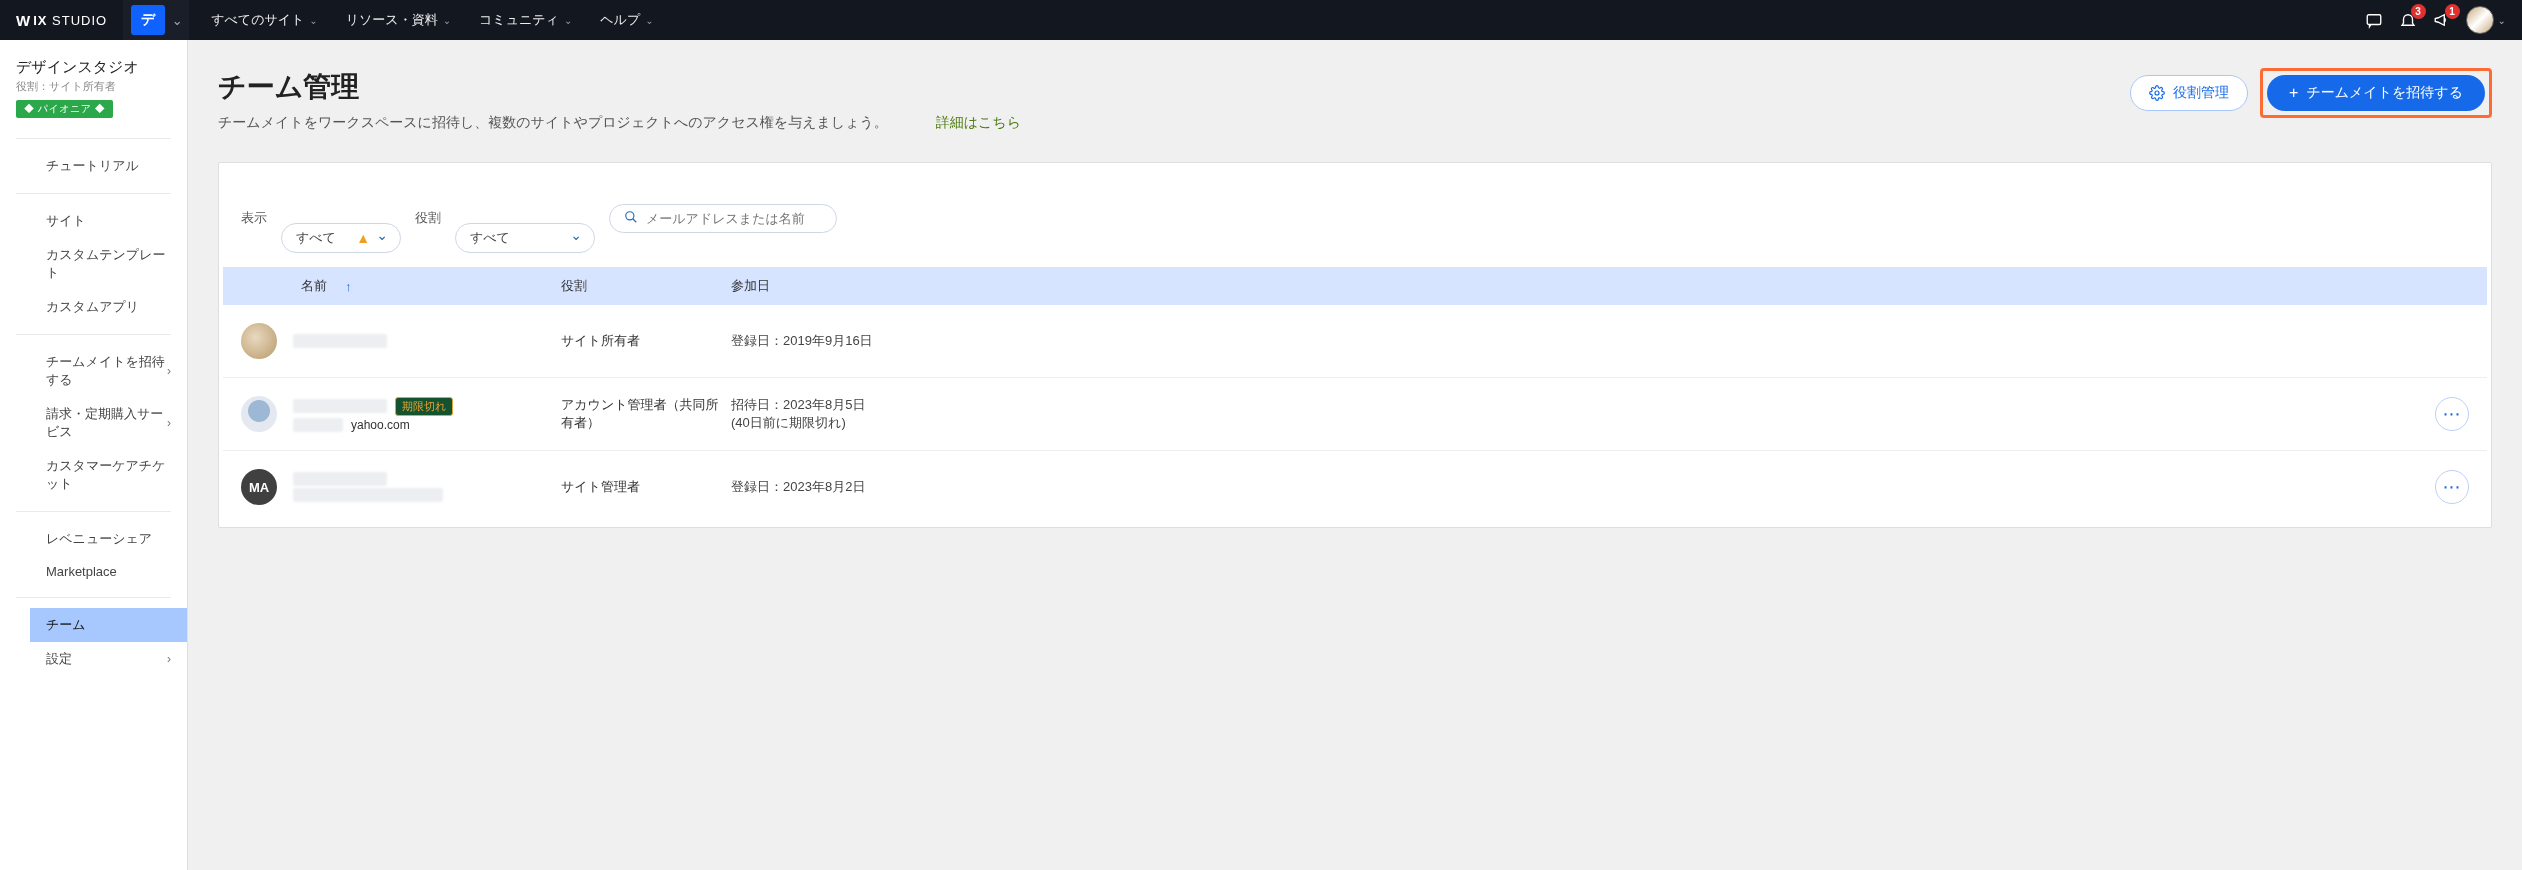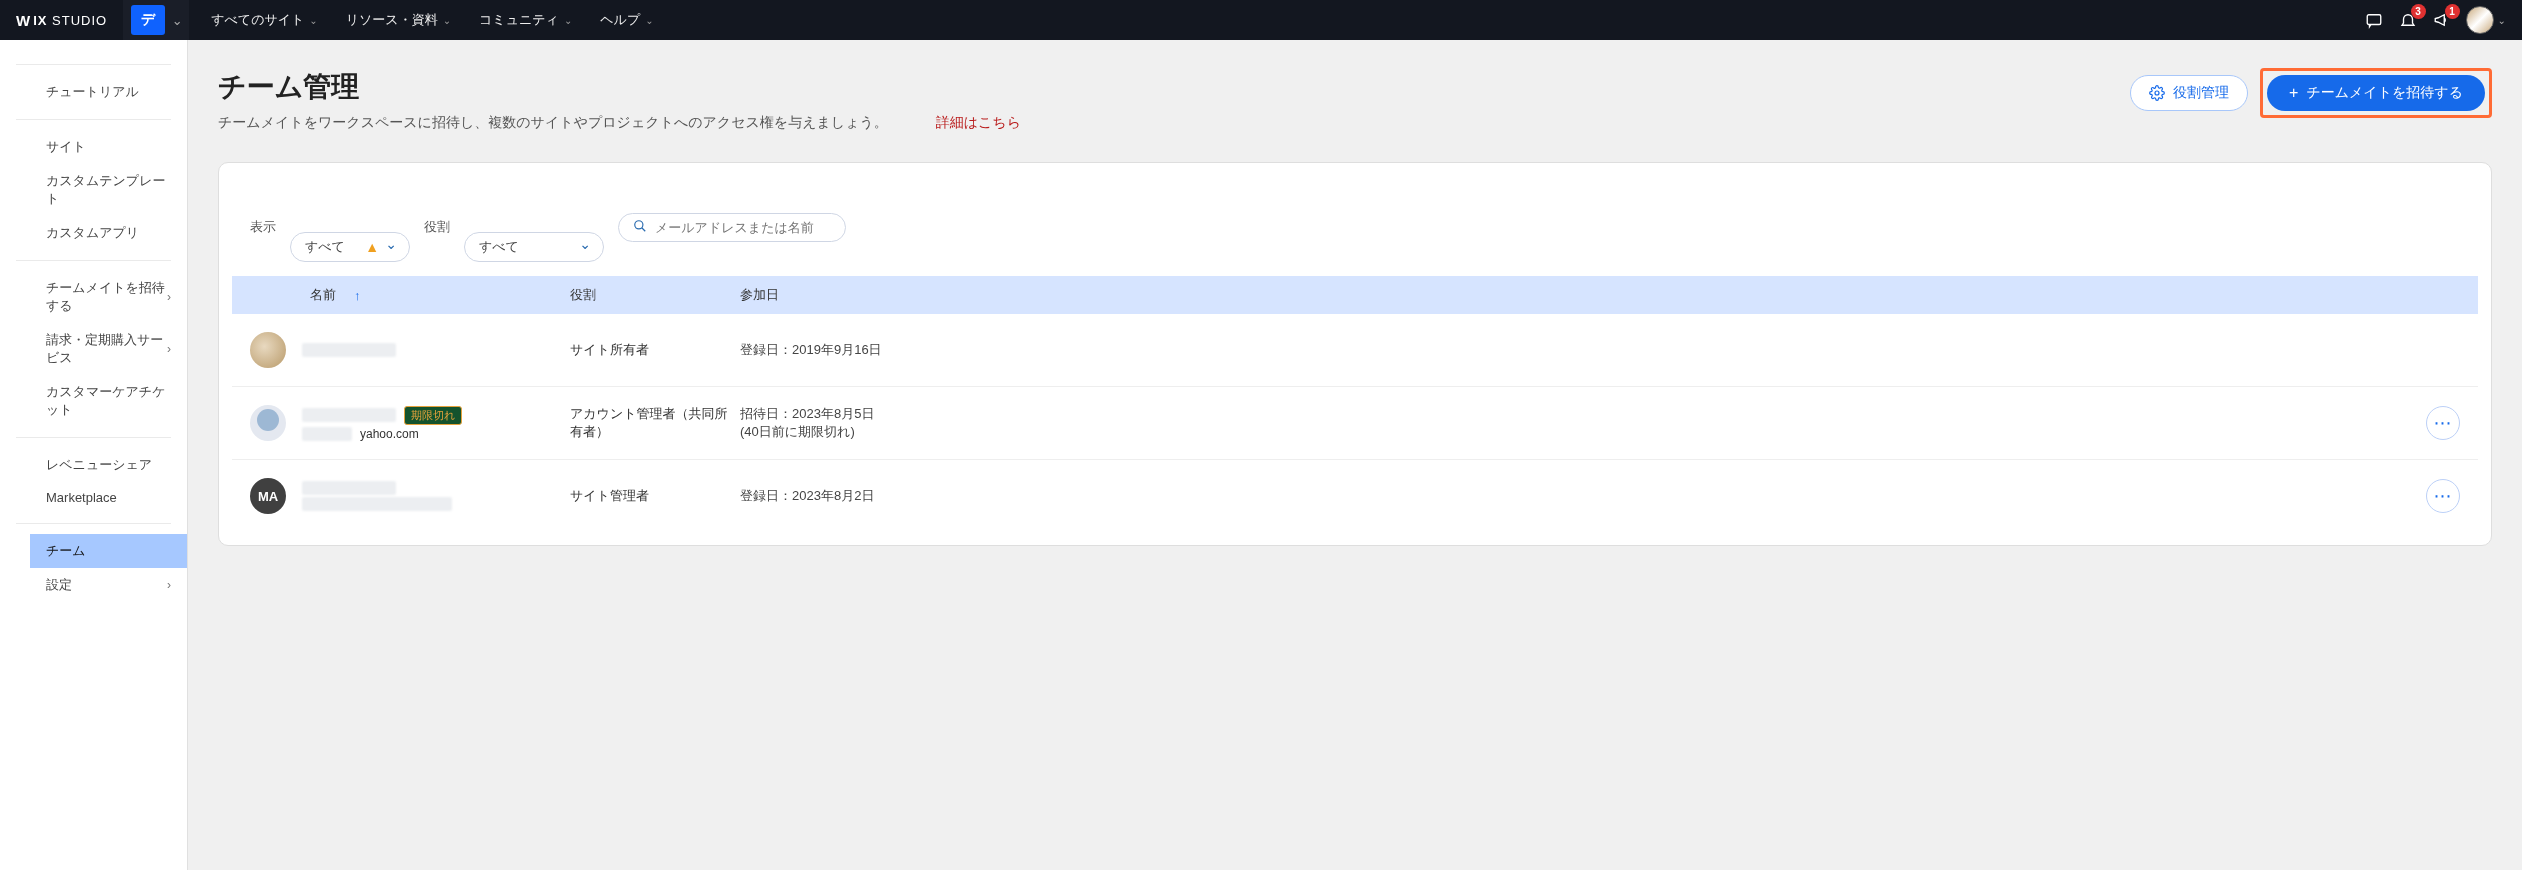--- a/index.html
+++ b/index.html
@@ -30,28 +30,28 @@
     .side-sep { border-top: 1px solid #eaeaea; margin: 10px 16px; }
     .side-link { padding: 8px 16px; color: #444; cursor: pointer; display: flex; align-items: center; justify-content: space-between; margin-left: 30px; }
     .side-link.active { background: #a6c8ff; color: #111; }
     .side-chevron { color: #777; font-size: 12px; }
 
     
     .main { flex: 1; padding: 28px 30px; overflow: auto; }
     .header-row { display: flex; align-items: flex-start; justify-content: space-between; margin-bottom: 30px; }
     .page-title { font-size: 28px; font-weight: 700; color: #222; margin-bottom: 8px; }
     .page-sub { font-size: 14px; color: #555; }
-    .page-sub a { color: #b91c1c; text-decoration: none; padding-left: 44px; }
+    .page-sub a { color: #4d7c0f; text-decoration: none; padding-left: 44px; }
     .header-actions { display: flex; gap: 12px; align-items: center; position: relative; }
     .btn-outline { background: #fff; border: 1px solid #a8c7fa; color: #166aea; border-radius: 999px; padding: 8px 18px; font-size: 14px; display: flex; align-items: center; gap: 8px; cursor: pointer; }
     .btn-primary { background: #166aea; border: none; color: #fff; border-radius: 999px; padding: 9px 22px; font-size: 14px; display: flex; align-items: center; gap: 8px; cursor: pointer; }
     .highlight-box { border: 3px solid #ff6b35; border-radius: 4px; padding: 4px; }
 
     
-    .card { background: #fff; border: 1px solid #dedede; border-radius: 10px; padding: 13px; overflow: hidden; }
+    .card { background: #fff; border: 1px solid #dedede; border-radius: 2px; padding: 4px; overflow: hidden; }
     .filters { display: flex; align-items: center; gap: 14px; padding: 16px 18px 14px; font-size: 13px; }
     .filter-label { color: #555; font-size: 13px; }
     .select-pill { border: 1px solid #cfd6e4; border-radius: 999px; padding: 5px 32px 5px 14px; font-size: 13px; color: #444; display: flex; align-items: center; gap: 10px; cursor: pointer; position: relative; min-width: 120px; margin-top: 40px; }
     .select-pill::after { content: "⌄"; position: absolute; right: 12px; color: #2b6cb0; font-size: 14px; top: 3px; }
     .warn-triangle { color: #f0a020; font-size: 14px; position: absolute; right: 30px; }
     .search-pill { border: 1px solid #cfd6e4; border-radius: 999px; padding: 5px 14px; font-size: 13px; display: flex; align-items: center; gap: 8px; min-width: 210px; }
     .search-pill input { border: none; outline: none; font-size: 13px; flex: 1; background: transparent; }
     .search-icon { color: #2b6cb0; }
 
     
@@ -127,20 +127,25 @@
     <div style="display:flex;align-items:center;cursor:pointer;">
       <div class="avatar-sm"></div>
       <span class="avatar-caret">⌄</span>
     </div>
   </div>
 </div>
 
 <div class="shell">
 
   <div class="sidebar">
+    <div class="ws-header">
+      <div class="ws-title">デザインスタジオ</div>
+      <div class="ws-role">役割：サイト所有者</div>
+      <div class="pioneer-badge">◆ パイオニア ◆</div>
+    </div>
     <div class="side-sep"></div>
     <div id="sidebar-items">
         <div class="side-link">
           <span>チュートリアル</span>
         </div>
         <div class="side-sep"></div>
         <div class="side-link">
           <span>サイト</span>
         </div>
         <div class="side-link">

